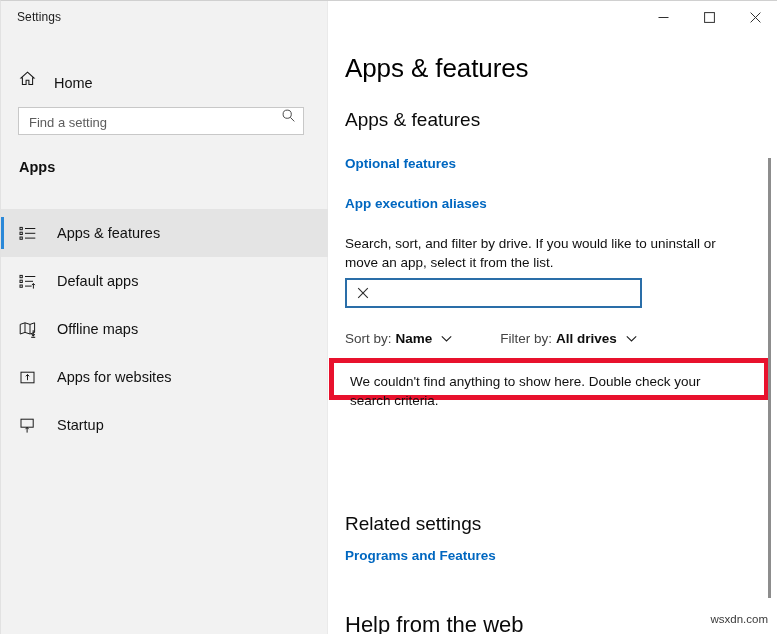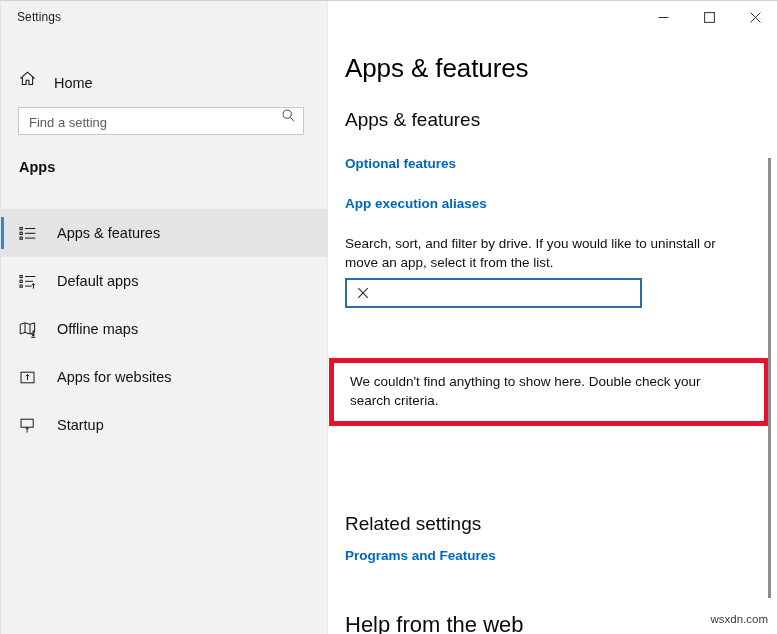--- a/index.html
+++ b/index.html
@@ -261,21 +261,21 @@
   .filter-ctl .f-value { color: #0d0d0d; font-weight: bold; margin-left: 4px; }
   .filter-ctl .chev { margin-left: 9px; color: #1f1f1f; display:flex; align-items:center;}
   #filter-by-control { margin-left: 48px; }
 
   
   #no-results-annotation {
     position: absolute;
     left: 1px;
     top: 357px;
     width: 440px;
-    height: 68px;
+    height: 42px;
     border: 5px solid #e8112d;
     box-sizing: border-box;
     background: #ffffff;
     padding-left: 19px;
   }
   #no-results-text {
     position: absolute;
     left: 16px;
     top: 9px;
     width: 390px;
@@ -440,20 +440,40 @@
 
     <div id="app-search-box">
       <span id="app-search-clear">
         <svg width="12" height="12" viewBox="0 0 12 12">
           <line x1="1.2" y1="1.2" x2="10.8" y2="10.8" stroke="#2b2b2b" stroke-width="1.05"></line>
           <line x1="10.8" y1="1.2" x2="1.2" y2="10.8" stroke="#2b2b2b" stroke-width="1.05"></line>
         </svg>
       </span>
     </div>
 
+    <div id="filters-row">
+      <div class="filter-ctl" id="sort-by-control">
+        <span class="f-label">Sort by:</span>
+        <span class="f-value">Name</span>
+        <span class="chev">
+          <svg width="11" height="8" viewBox="0 0 11 8">
+            <path d="M0.8 1.4 L5.5 6 L10.2 1.4" fill="none" stroke="#1f1f1f" stroke-width="1.1"></path>
+          </svg>
+        </span>
+      </div>
+      <div class="filter-ctl" id="filter-by-control">
+        <span class="f-label">Filter by:</span>
+        <span class="f-value">All drives</span>
+        <span class="chev">
+          <svg width="11" height="8" viewBox="0 0 11 8">
+            <path d="M0.8 1.4 L5.5 6 L10.2 1.4" fill="none" stroke="#1f1f1f" stroke-width="1.1"></path>
+          </svg>
+        </span>
+      </div>
+    </div>
 
     <div id="no-results-annotation">
       <div id="no-results-text">We couldn't find anything to show here. Double check your search criteria.</div>
     </div>
 
     <div id="related-settings-title">Related settings</div>
     <a class="content-link" id="link-programs-and-features" href="#">Programs and Features</a>
 
     <div id="help-title">Help from the web</div>
 

